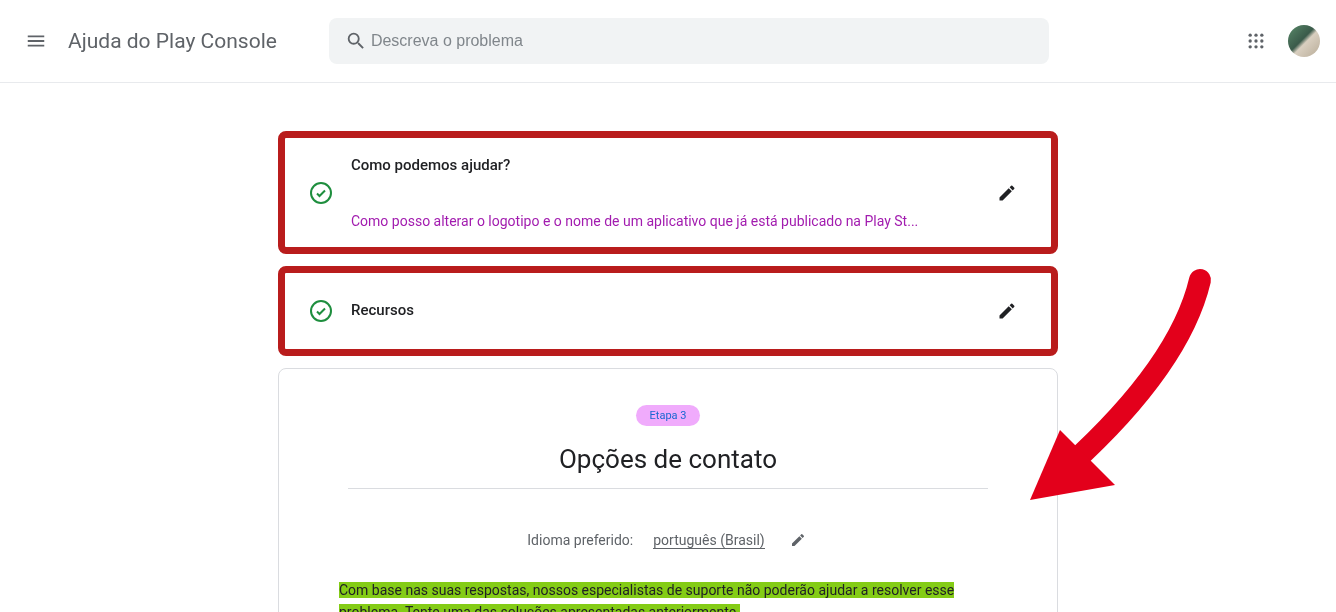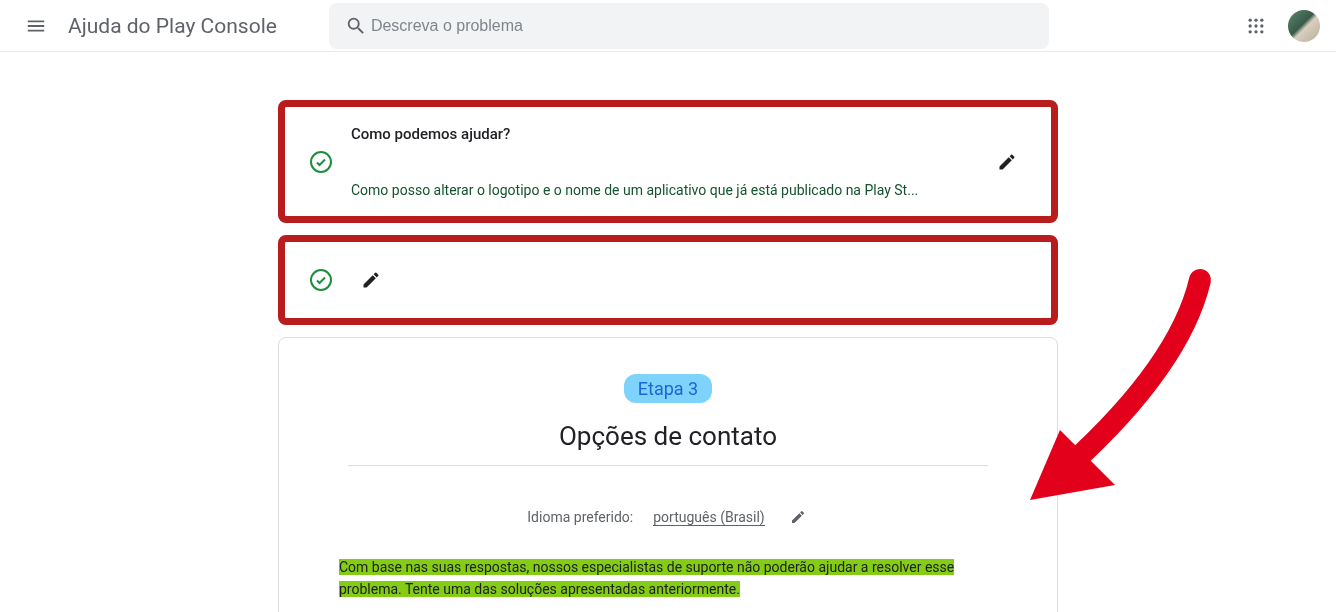--- a/index.html
+++ b/index.html
@@ -7,21 +7,21 @@
     font-family: 'Google Sans', 'Roboto', Arial, sans-serif;
     background: #fff;
     color: #202124;
     width: 1336px;
     height: 612px;
     overflow: hidden;
     position: relative;
   }
   
   .header {
-    height: 52px;
+    height: 83px;
     display: flex;
     align-items: center;
     padding: 0 16px;
     border-bottom: 1px solid #e8eaed;
     gap: 12px;
   }
   .menu-btn {
     width: 40px; height: 40px;
     border: none; background: none;
     display: flex; align-items: center; justify-content: center;
@@ -90,21 +90,21 @@
   .check-icon { color: #1e8e3e; flex: 0 0 auto; }
   .card-text { flex: 1; min-width: 0; }
   .card-title {
     font-size: 15px;
     font-weight: 500;
     color: #202124;
     margin-bottom: 2px;
   }
   .card-sub {
     font-size: 14px;
-    color: #14532d;
+    color: #a21caf;
     white-space: nowrap;
     overflow: hidden;
     text-overflow: ellipsis;
     margin-top: 39px;
   }
   .edit-btn {
     width: 40px; height: 40px;
     border: none; background: none;
     display: flex; align-items: center; justify-content: center;
     border-radius: 50%; cursor: pointer;
@@ -115,23 +115,23 @@
     width: 780px;
     border: 1px solid #dadce0;
     border-radius: 8px;
     background: #fff;
     padding: 36px 60px 70px;
     display: flex;
     flex-direction: column;
     align-items: center;
   }
   .step-chip {
-    background: #7dd3fc;
+    background: #f0abfc;
     color: #1967d2;
-    font-size: 18px;
+    font-size: 11px;
     padding: 4px 14px;
     border-radius: 12px;
     margin-bottom: 18px;
   }
   .step-heading {
     font-size: 26px;
     font-weight: 400;
     color: #202124;
     margin-bottom: 14px;
   }
@@ -231,20 +231,23 @@
       </button>
     </div>
   </div>
 
   <div class="card">
     <div class="card-row">
       <svg class="check-icon" width="24" height="24" viewBox="0 0 24 24" fill="none" stroke="currentColor" stroke-width="2">
         <circle cx="12" cy="12" r="10"></circle>
           <path d="M8 12.5l2.5 2.5L16 9.5"></path>
       </svg>
+      <div class="card-text">
+        <div class="card-title">Recursos</div>
+      </div>
       <button class="edit-btn">
         <svg width="20" height="20" viewBox="0 0 24 24" fill="currentColor">
             <path d="M3 17.25V21h3.75L17.81 9.94l-3.75-3.75L3 17.25zM20.71 7.04a1 1 0 000-1.41l-2.34-2.34a1 1 0 00-1.41 0L15.13 5.13l3.75 3.75 1.83-1.84z"></path>
           </svg>
       </button>
     </div>
   </div>
 
   <div class="step-card">
     <div class="step-chip">Etapa 3</div>

